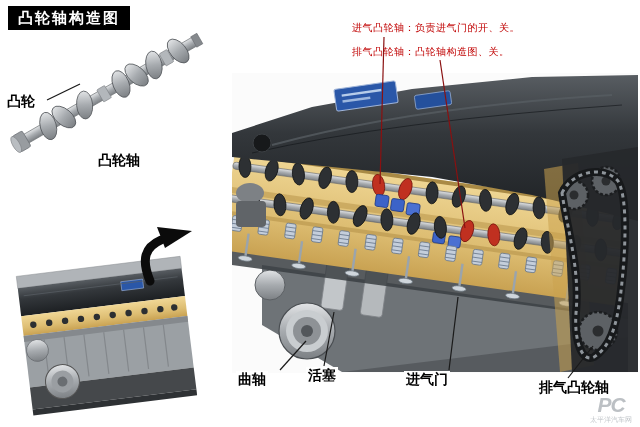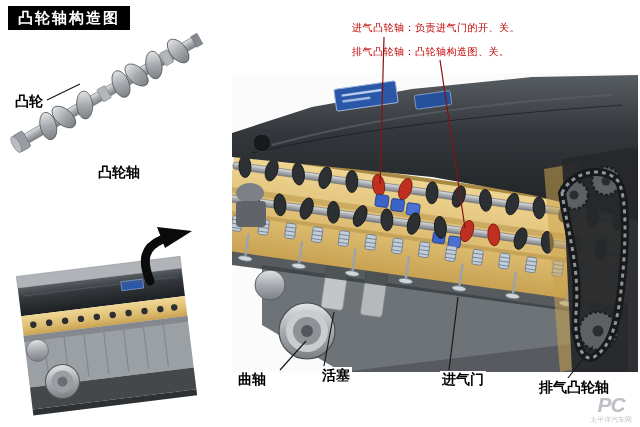--- a/index.html
+++ b/index.html
@@ -14,25 +14,25 @@
   .lbl{
     position:absolute;font-size:14px;font-weight:bold;color:#000;
     background:#fff;padding:0 2px;line-height:17px;white-space:nowrap;z-index:6;
   }
   .ann{
     position:absolute;left:352px;font-size:10px;font-weight:normal;color:#c00000;
     white-space:nowrap;z-index:6;letter-spacing:0.5px;
   }
   .ann1{top:21px}
   .ann2{top:45px}
-  .cam-lbl{left:13px;top:93px}
-  .shaft-lbl{left:96px;top:164px}
+  .cam-lbl{left:5px;top:93px}
+  .shaft-lbl{left:96px;top:152px}
   .lbl-crank{left:236px;top:371px}
-  .lbl-piston{left:320px;top:367px}
-  .lbl-intakevalve{left:440px;top:371px}
+  .lbl-piston{left:306px;top:367px}
+  .lbl-intakevalve{left:404px;top:371px}
   .lbl-chain{left:537px;top:379px}
   .overlay{position:absolute;left:0;top:0;z-index:5;pointer-events:none;}
   .img-svg{position:absolute;z-index:1;}
   .camshaft-svg{left:6px;top:28px;}
   .small-engine-svg{left:8px;top:226px;}
   .big-engine-svg{left:232px;top:73px;}
   .watermark{
     position:absolute;right:8px;bottom:4px;text-align:center;color:#bcc0c4;
     line-height:1;z-index:7;
   }

